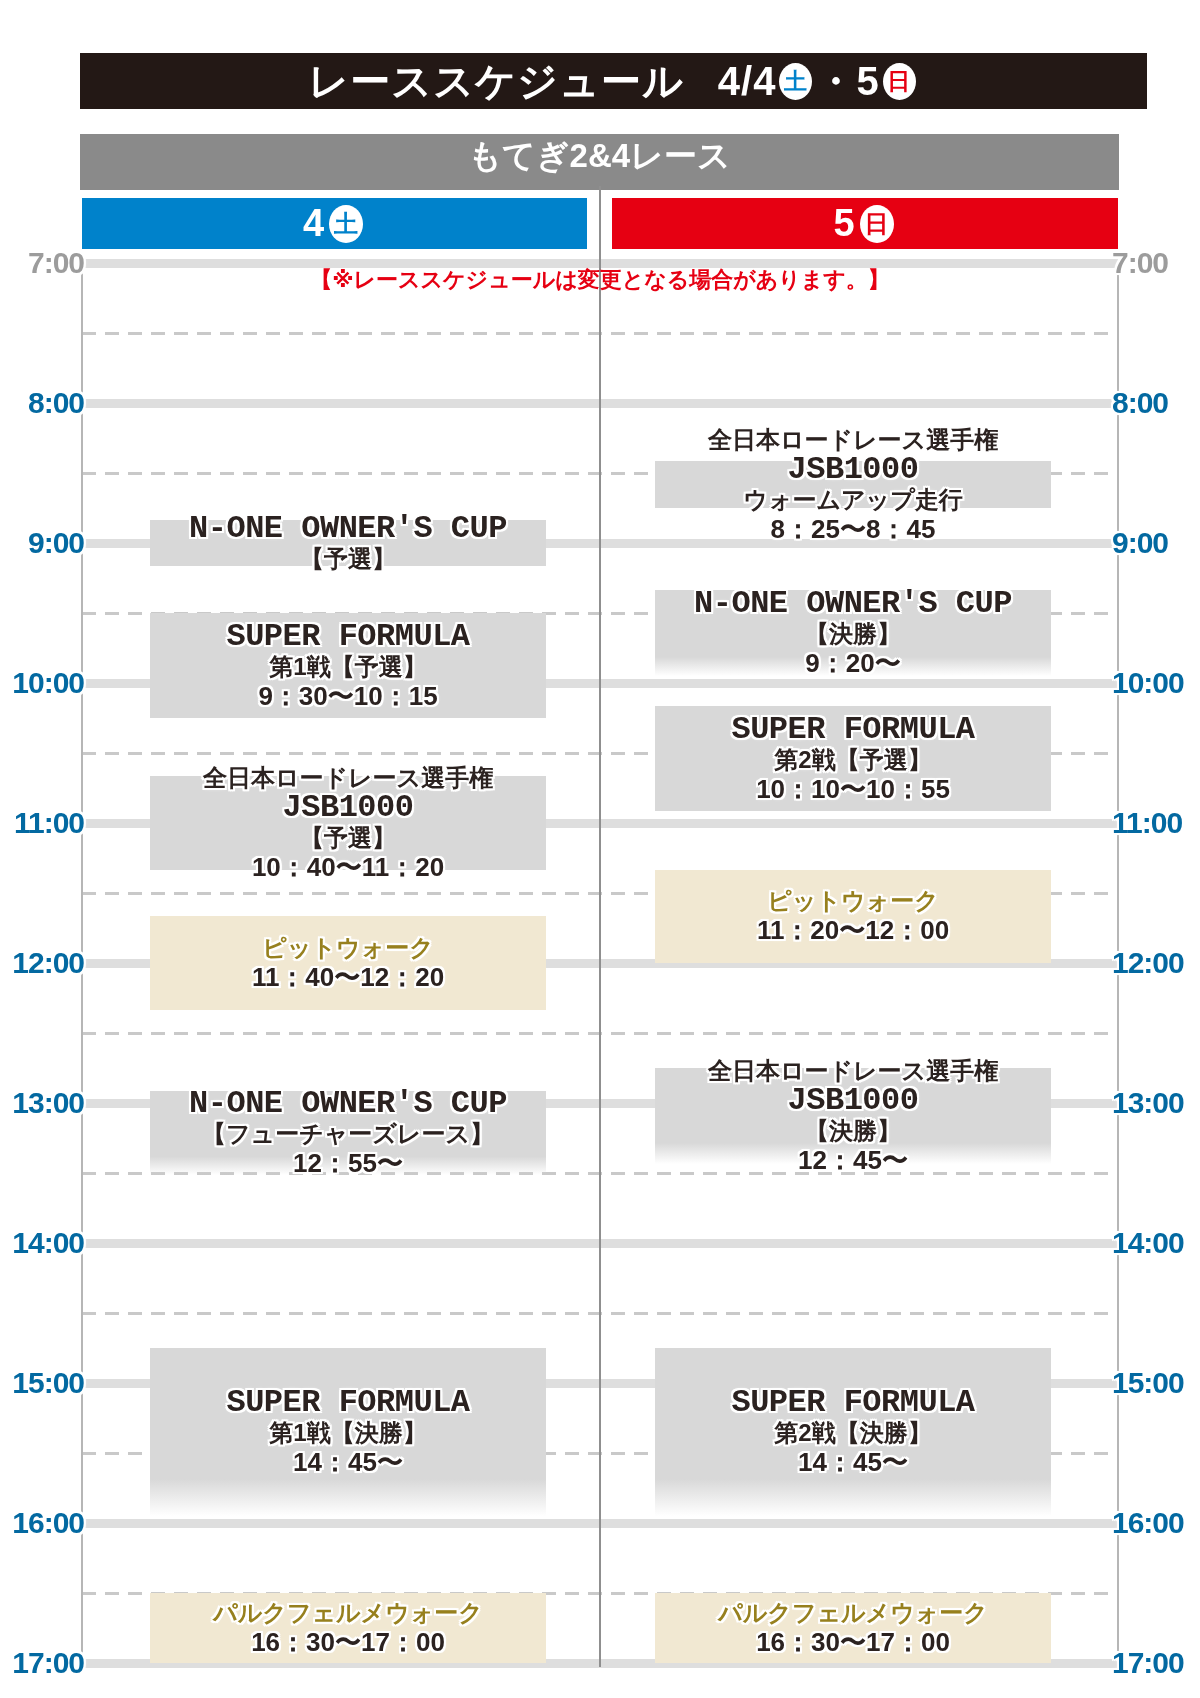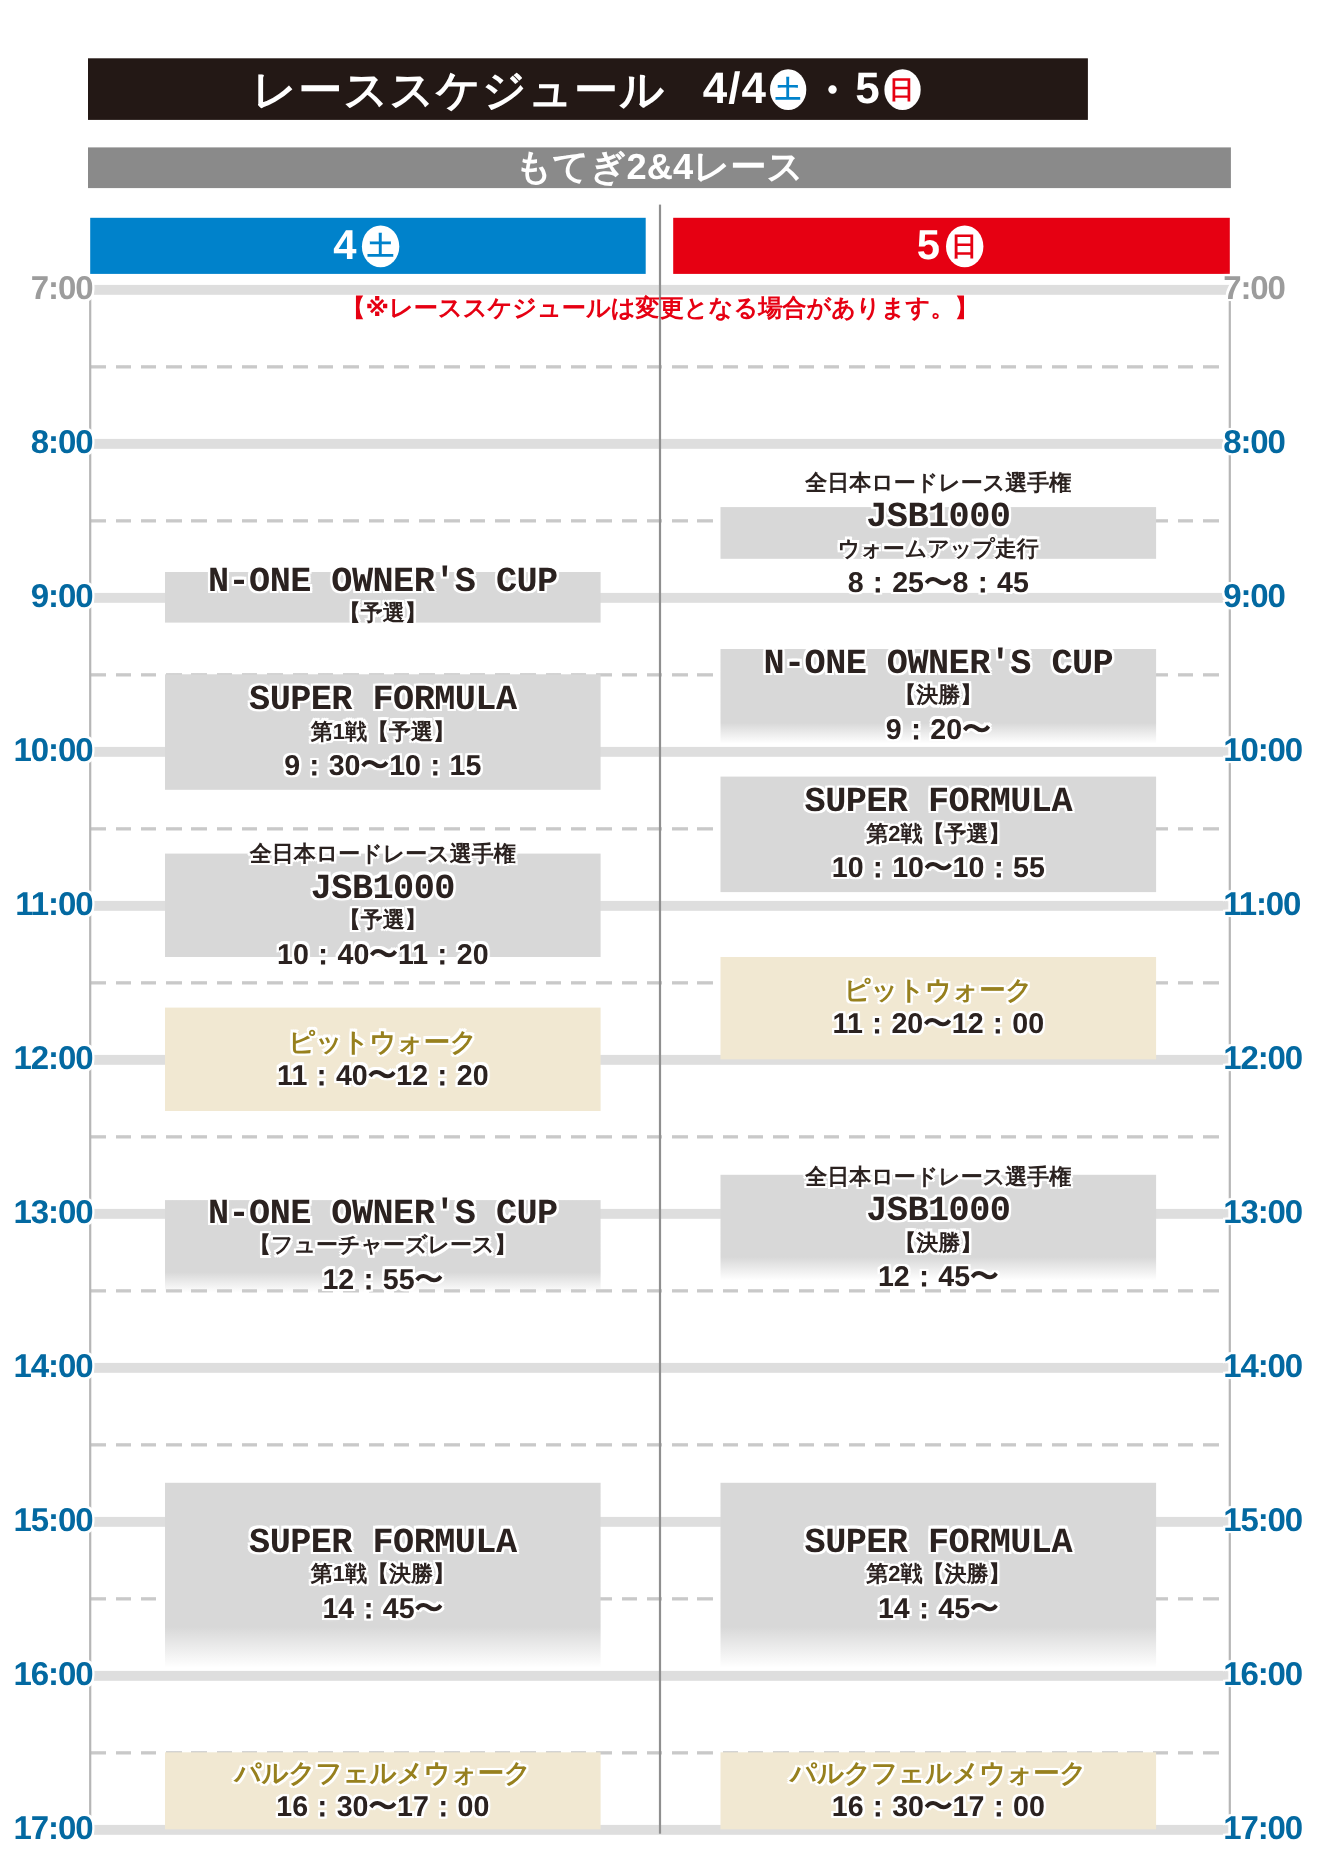--- a/index.html
+++ b/index.html
@@ -1,29 +1,29 @@
 <!DOCTYPE html>
 <html><head>
 <meta charset="utf-8">
 <style>
   html,body{margin:0;padding:0;background:#ffffff;}
   .page{position:relative;width:1200px;height:1698px;background:#fff;overflow:hidden;
         font-family:"Liberation Sans","DejaVu Sans",sans-serif;}
 
   
-  .title-bar{position:absolute;left:80px;top:53px;width:909px;height:56px;background:var(--black,#231815);
+  .title-bar{position:absolute;left:80px;top:53px;width:1067px;height:56px;background:var(--black,#231815);
              display:flex;align-items:center;justify-content:center;color:#fff;font-weight:bold;
              font-size:40px;letter-spacing:1px;}
   .title-date{margin-left:34px;display:inline-flex;align-items:center;}
   .circle-badge{display:inline-flex;align-items:center;justify-content:center;background:#fff;
                 width:33px;height:37px;border-radius:50%;font-size:23px;font-weight:bold;margin:0 3px;}
   .badge-blue{color:var(--blue,#0082cb);}
   .badge-red{color:var(--red,#e60012);}
-  .venue-bar{position:absolute;left:80px;top:134px;width:1039px;height:37px;background:var(--gray-bar,#8a8a8a);
-             display:flex;align-items:center;justify-content:center;color:#fff;font-weight:bold;font-size:33px;}
+  .venue-bar{position:absolute;left:80px;top:134px;width:1039px;height:56px;background:var(--gray-bar,#8a8a8a);
+             display:flex;justify-content:center;color:#fff;font-weight:bold;font-size:33px;}
   .col-head{position:absolute;top:198px;height:51px;display:flex;align-items:center;justify-content:center;
             color:#fff;font-weight:bold;font-size:38px;}
   .col-head.sat{left:82px;width:505px;background:var(--blue,#0082cb);}
   .col-head.sun{left:612px;width:506px;background:var(--red,#e60012);}
   .col-head .circle-badge{width:34px;height:38px;font-size:24px;margin-left:5px;}
 
   .notice{position:absolute;left:82px;top:265px;width:1036px;text-align:center;color:var(--red,#e60012);
           font-size:22px;font-weight:bold;z-index:5;}
 
   
@@ -43,21 +43,21 @@
   .tlabel.right{left:1112px;width:90px;text-align:left;}
   .tlabel.dim{color:#9c9c9c;}
 
   
   .block{position:absolute;z-index:2;}
   .block.session{background:var(--session,#d8d8d8);}
   .block.fan{background:var(--fan,#f1e8d2);}
   .block.session.fade{background:linear-gradient(180deg,#d8d8d8 0%,#d8d8d8 78%,rgba(216,216,216,0) 100%);}
   .etext{position:absolute;z-index:3;text-align:center;font-weight:bold;color:#2b2220;
          transform:translateY(-50%);}
-  .etext .jp{font-size:20px;line-height:29px;text-align:center;}
+  .etext .jp{font-size:24px;line-height:29px;text-align:center;}
   .etext .en{font-size:32px;line-height:31px;letter-spacing:-0.5px;font-family:Liberation Mono, monospace;}
   .etext .time{font-size:26px;line-height:31px;}
   .etext .gold{color:var(--gold,#97801e);font-size:24px;line-height:29px;}
 </style>
 </head>
 <body>
 
 <div class="page" style="--blue: #0082cb; --red: #e60012; --session: #d8d8d8; --fan: #f1e8d2; --gold: #97801e; --black: #231815; --gray-bar: #8a8a8a;">
 
   <div class="title-bar">

